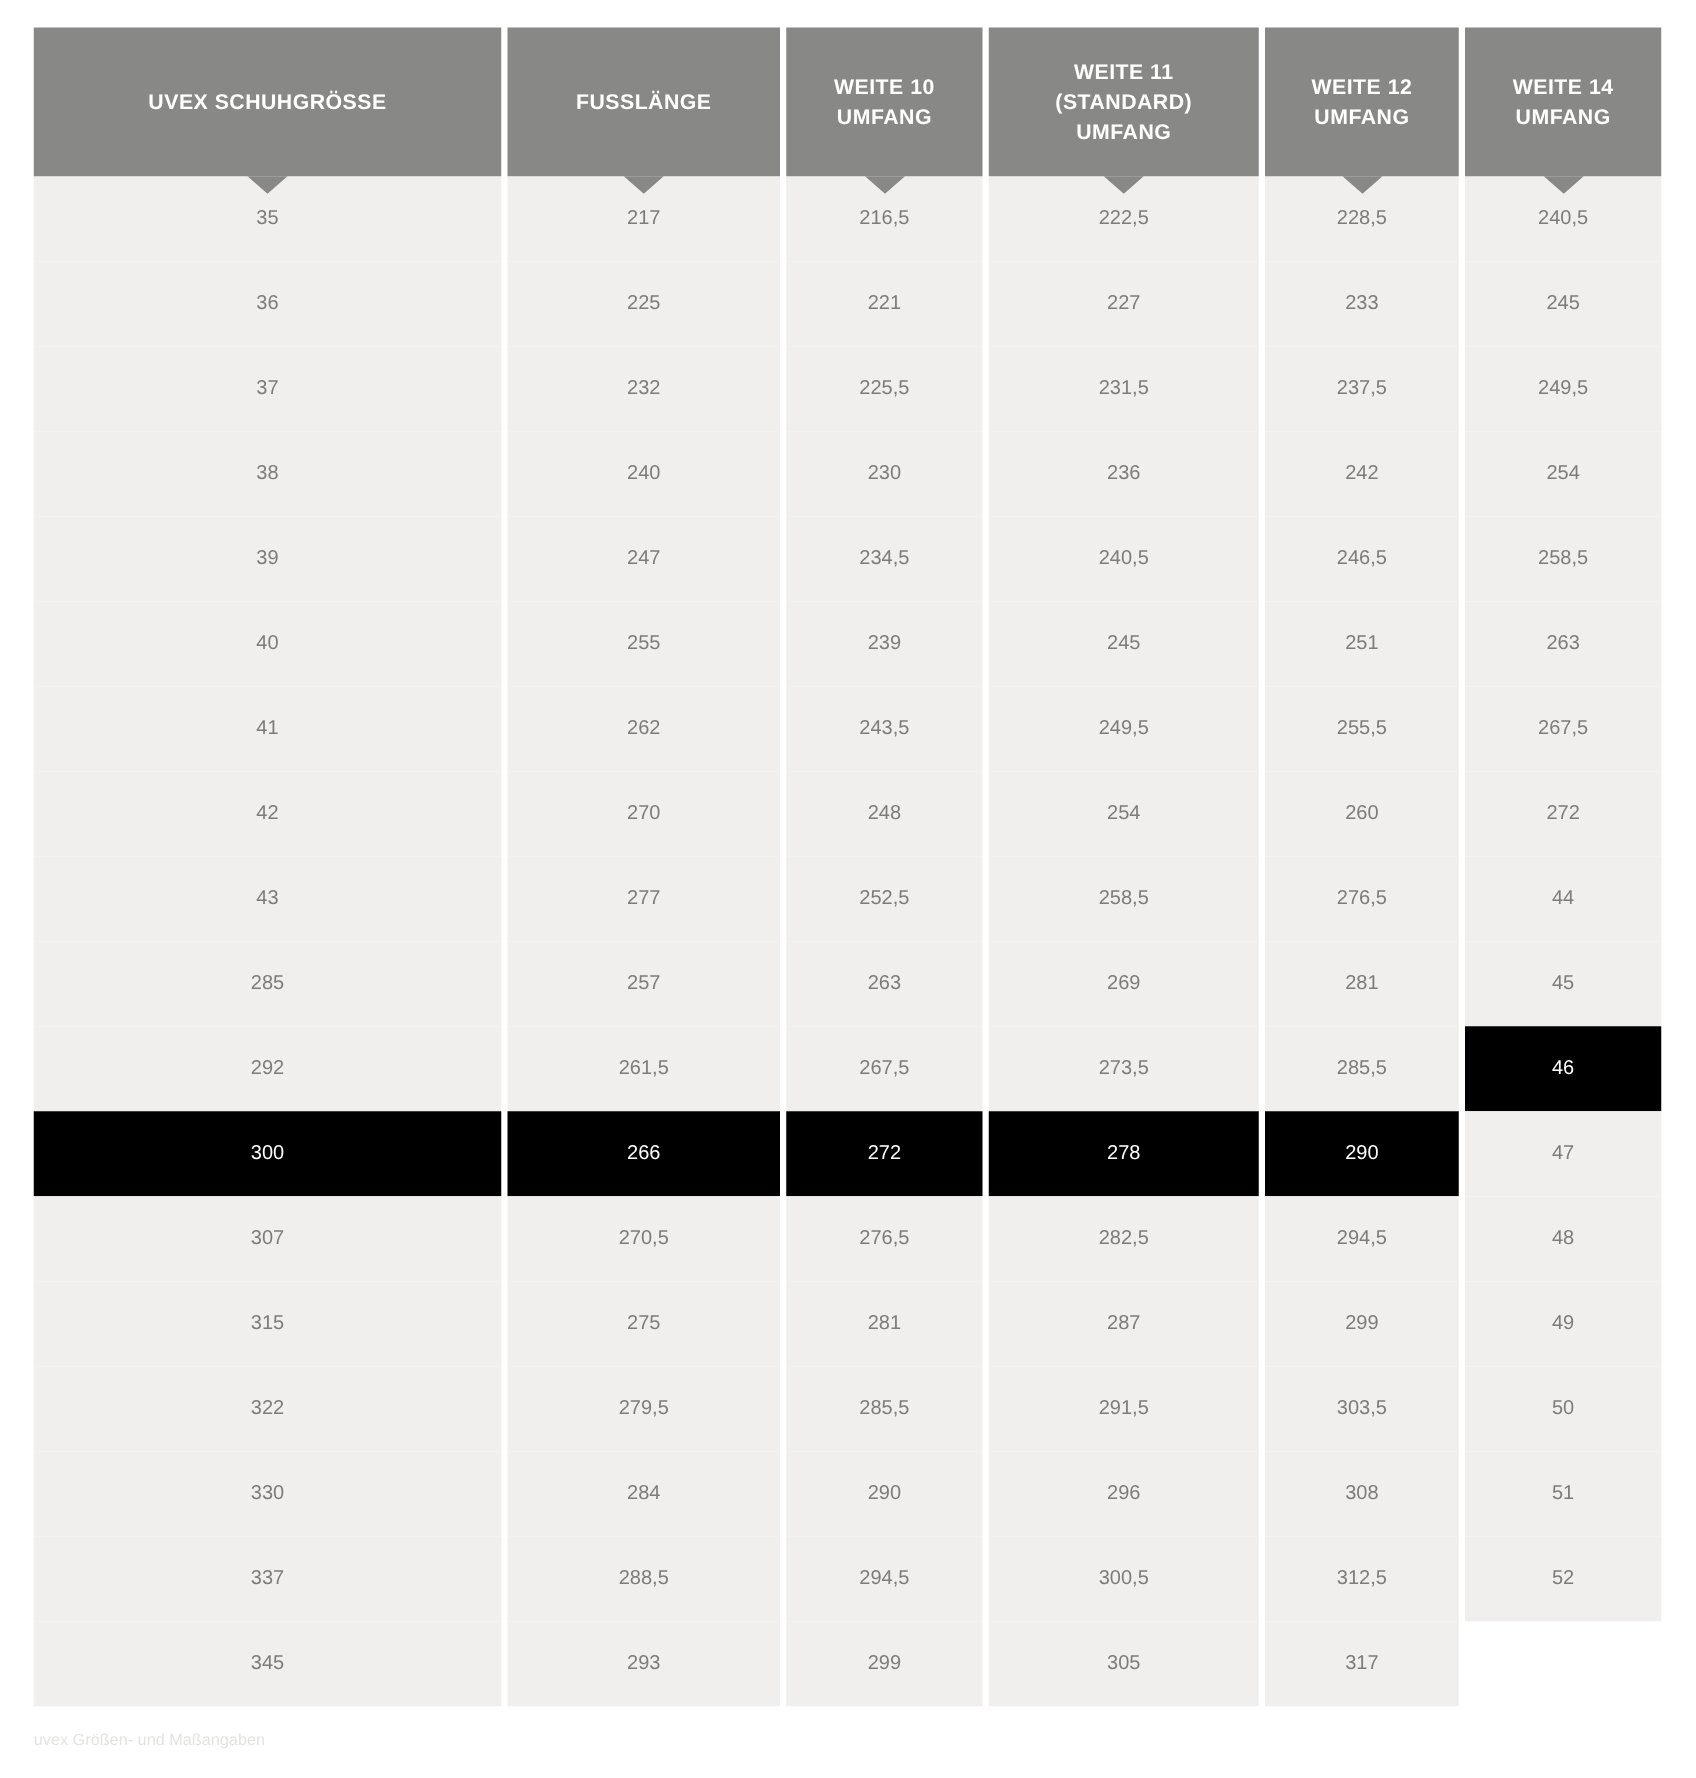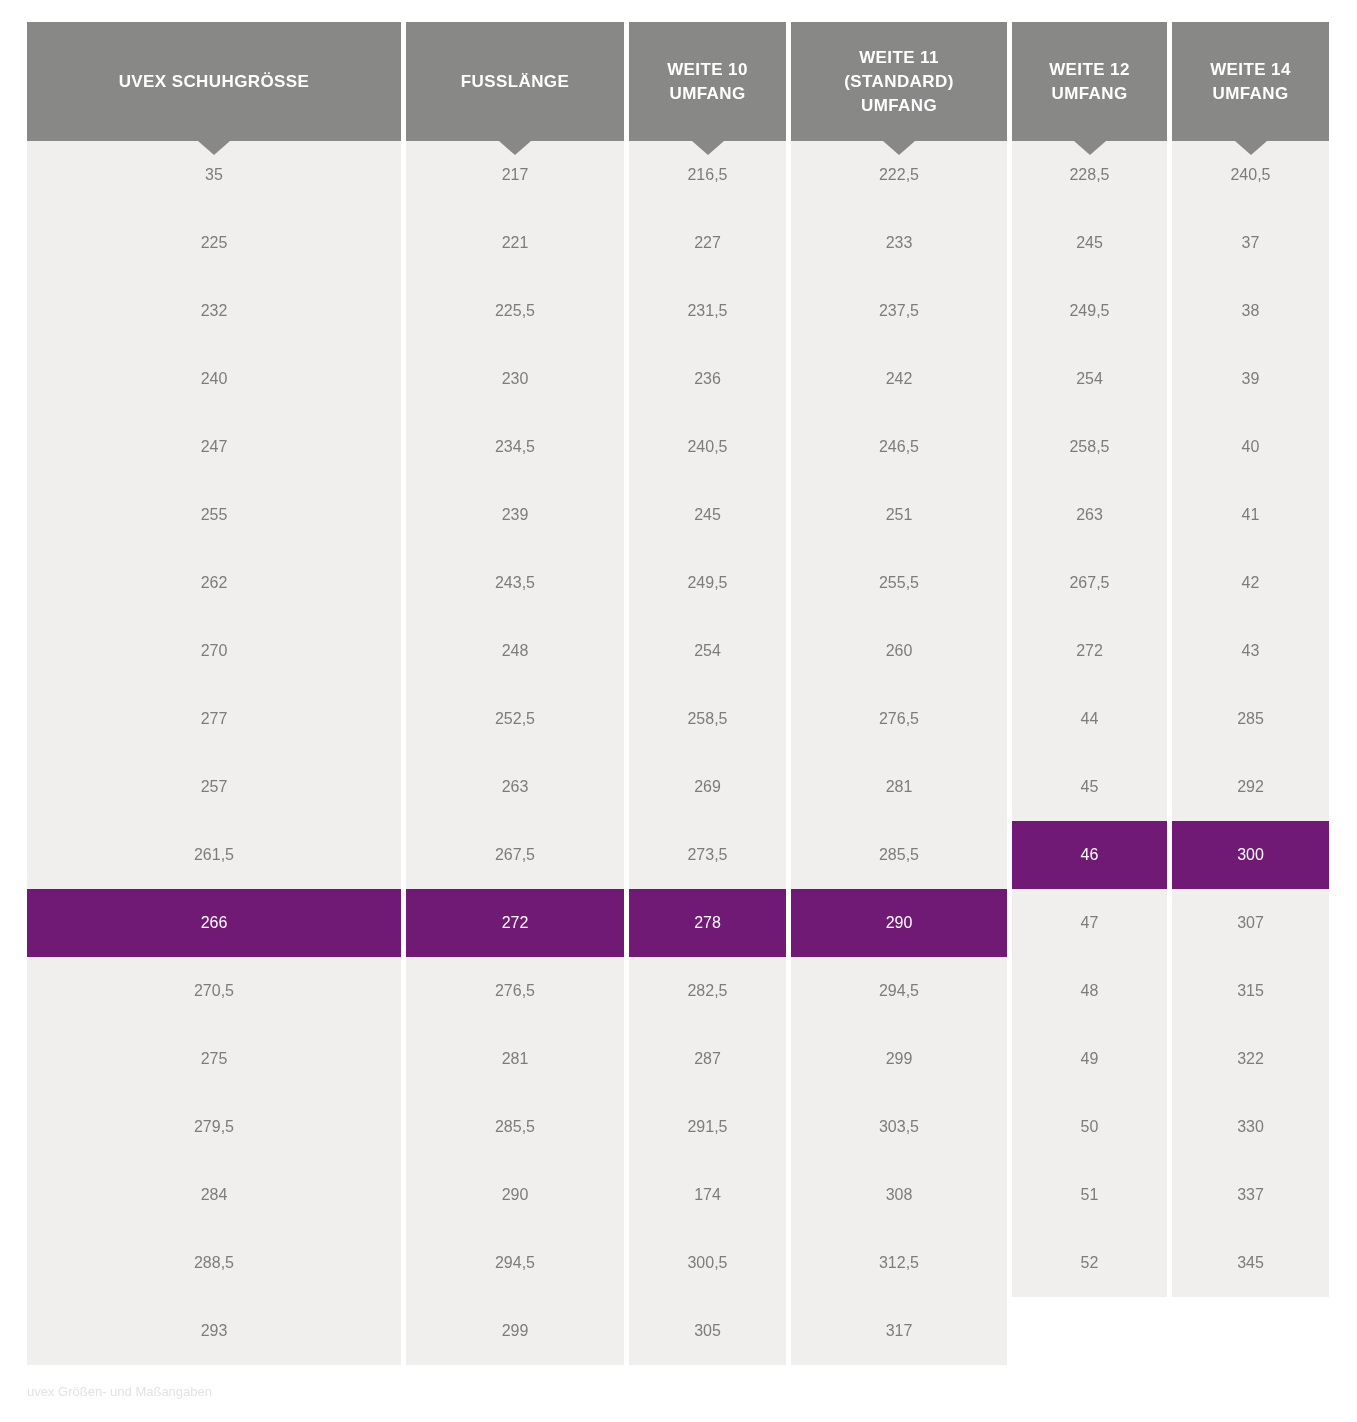--- a/index.html
+++ b/index.html
@@ -55,21 +55,21 @@
   }
   .cell {
     background: #f0efee;
     color: #7e7c7a;
     display: flex;
     align-items: center;
     justify-content: center;
     font-size: 16px;
   }
   .cell.hl {
-    background: #701a75;
+    background: #000000;
     color: #ffffff;
     text-align: center;
   }
   .caption {
     margin-top: 19px;
     font-size: 13px;
     color: #e3e3e2;
   }
 </style>
 </head>
@@ -105,20 +105,21 @@
         <div class="hdr-line">WEITE 14</div>
         <div class="hdr-line">UMFANG</div>
         <span class="tri"></span>
       </div>
       <div class="cell">35</div>
       <div class="cell">217</div>
       <div class="cell">216,5</div>
       <div class="cell">222,5</div>
       <div class="cell">228,5</div>
       <div class="cell">240,5</div>
+      <div class="cell">36</div>
       <div class="cell">225</div>
       <div class="cell">221</div>
       <div class="cell">227</div>
       <div class="cell">233</div>
       <div class="cell">245</div>
       <div class="cell">37</div>
       <div class="cell">232</div>
       <div class="cell">225,5</div>
       <div class="cell">231,5</div>
       <div class="cell">237,5</div>
@@ -191,21 +192,21 @@
       <div class="cell">49</div>
       <div class="cell">322</div>
       <div class="cell">279,5</div>
       <div class="cell">285,5</div>
       <div class="cell">291,5</div>
       <div class="cell">303,5</div>
       <div class="cell">50</div>
       <div class="cell">330</div>
       <div class="cell">284</div>
       <div class="cell">290</div>
-      <div class="cell">174</div>
+      <div class="cell">296</div>
       <div class="cell">308</div>
       <div class="cell">51</div>
       <div class="cell">337</div>
       <div class="cell">288,5</div>
       <div class="cell">294,5</div>
       <div class="cell">300,5</div>
       <div class="cell">312,5</div>
       <div class="cell">52</div>
       <div class="cell">345</div>
       <div class="cell">293</div>

